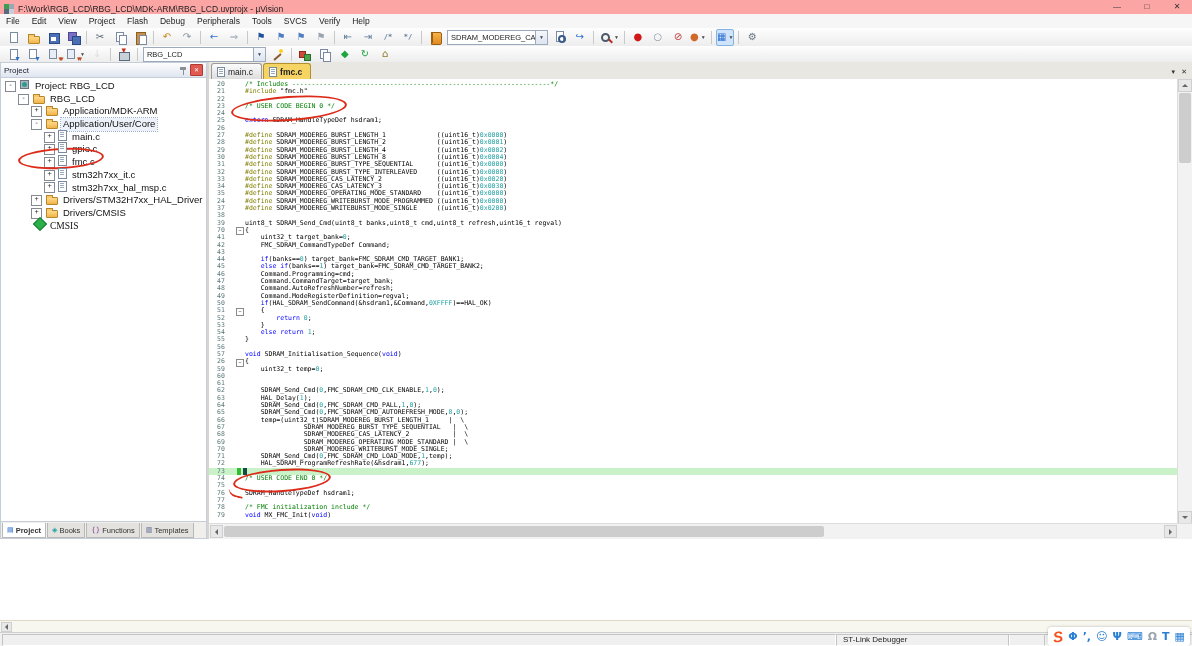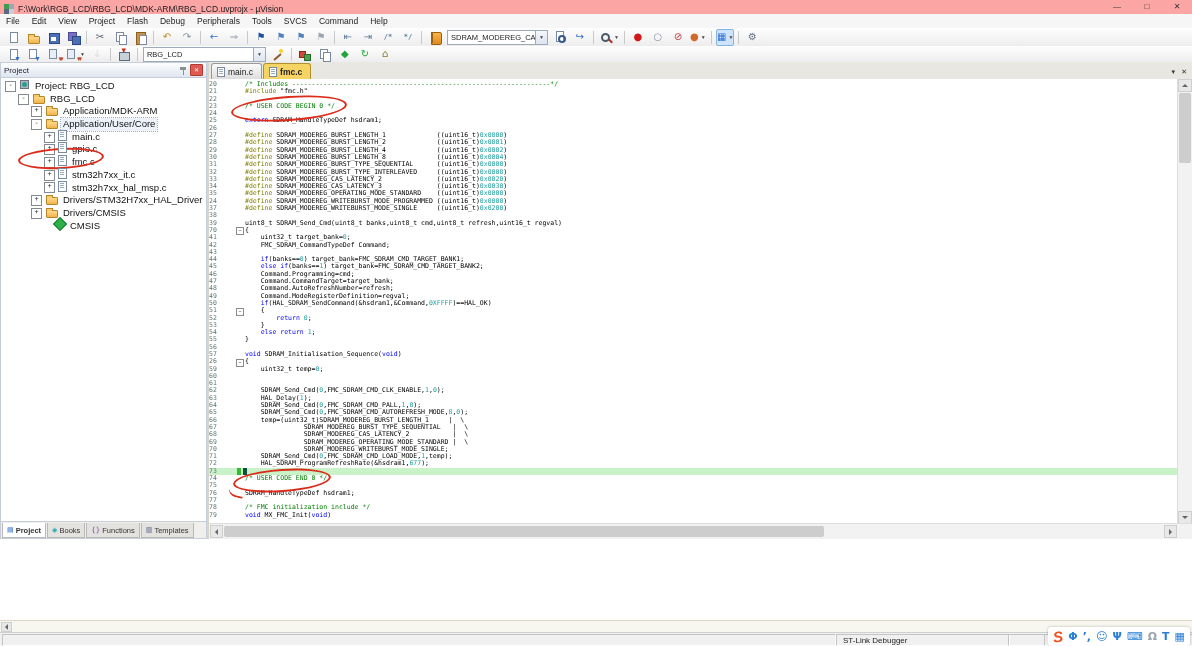--- a/index.html
+++ b/index.html
@@ -99,21 +99,21 @@
   .etab.active{background:#f6d463;border-color:#b09030;font-weight:bold}
   .ic-doc{width:8px;height:10px;position:relative}
   .ic-doc::before{content:"";position:absolute;inset:0;background:#fff;border:1px solid #7a8aa0}
   .ic-doc::after{content:"";position:absolute;left:1.5px;top:2px;width:4px;height:1px;background:#9ab;box-shadow:0 2px 0 #9ab,0 4px 0 #9ab}
   .tab-ctrl{margin-left:auto;display:flex;align-items:center;gap:6px;padding-right:5px;height:15px}
   .tab-ctrl span{font-size:7px;color:#333}
   #codewrap{position:absolute;top:17px;left:0;right:0;bottom:15px;background:#fff;overflow:hidden}
   #code{position:absolute;top:0;left:0;right:14px;bottom:0;padding-top:2px;font-family:"DejaVu Sans Mono",monospace;font-size:6.5px;overflow:hidden}
   .code-line{height:7.3px;line-height:7.3px;display:flex;white-space:pre;position:relative}
   .code-line.hl{background:#c9f2c9}
-  .gut{width:24px;text-align:left;padding-right:3px;color:#5a7878;flex:none}
+  .gut{width:24px;text-align:center;padding-right:3px;color:#5a7878;flex:none}
   .fold{width:9px;flex:none;position:relative}
   .fold .fbox{position:absolute;left:0;top:0.5px;width:6px;height:6px;border:1px solid #8a8a8a;background:#fff;font-size:5px;line-height:5px;text-align:center;color:#333}
   .ctext{flex:1}
   .seg-c{color:#008000}.seg-p{color:#7f7f00}.seg-k{color:#0000ff}.seg-n{color:#20a0a0}.seg-t{color:#000}
   .cursor{position:absolute;left:34px;top:0;width:4px;height:7px;background:#0f4d40}
   .chgbar{position:absolute;left:28px;top:0;width:4px;height:7.3px;background:#33bb33}
   .ellipse{position:absolute;border:2px solid #dd2b1a;border-radius:50%;pointer-events:none}
   .tree-ellipse{top:70px;left:17px;width:82px;height:17px;transform:rotate(-3deg)}
   .el-begin{left:22px;top:-7px;width:112px;height:21px;transform:rotate(-4deg);z-index:3}
   .el-end{left:24px;top:-6px;width:94px;height:19px;transform:rotate(-4deg);z-index:3}
@@ -131,21 +131,21 @@
   .sb-btn.left{left:1px}.sb-btn.left::before{border-right-color:#666;margin-left:-2px}
   .sb-btn.right{right:15px}.sb-btn.right::before{border-left-color:#666;margin-left:1px}
   .hthumb{position:absolute;left:15px;top:2px;width:600px;height:11px;background:#cdcdcd;border-radius:2px}
   
   #buildpanel{position:absolute;top:539px;left:0;right:0;height:81px;background:#fff;display:flex;flex-direction:column}
   #bolines{flex:1;background:#fff;border:1px solid #c5cdd8;border-top:none;font-family:"DejaVu Sans Mono",monospace;font-size:8.5px;line-height:11px;padding:2px 3px;color:#000;overflow:hidden;white-space:pre}
   #bohscroll{position:absolute;top:620px;left:0;right:0;height:12px;background:#f7f7ef;border-top:1px solid #ddd8c8}
   #bohscroll .sb-btn.left{width:11px;height:10px;top:1px}
   
   #statusbar{position:absolute;top:632px;left:0;right:0;height:14px;background:#f0f0f0;border-top:1px solid #d0d0d0}
-  .seg{position:absolute;top:1px;height:10px;border:1px solid;border-color:#c4c4c4 #fff #fff #c4c4c4;font-size:8px;color:#222;display:flex;align-items:center;padding:0 6px}
+  .seg{position:absolute;top:1px;height:10px;border:1px solid;border-color:#c4c4c4 #fff #fff #c4c4c4;font-size:8px;color:#222;display:flex;padding:0 6px}
   .seg1{left:2px;width:820px}
   .seg2{left:836px;width:160px}
   .seg3{left:1008px;width:26px}
   .seg4{left:1044px;width:140px}
   #imebar{position:absolute;right:2px;bottom:1px;height:19px;background:#fff;border-radius:3px;box-shadow:0 0 3px rgba(0,0,0,.25);display:flex;align-items:center;gap:5px;padding:0 5px;z-index:20}
   .ime-ic{font-size:11px;line-height:11px;font-family:"DejaVu Sans",sans-serif;font-weight:bold}
   .ime-logo{font-size:15px;font-style:italic;font-weight:bold;text-shadow:0.5px 0.5px 0 #fff;transform:rotate(-8deg)}
 </style>
 </head>
 <body>
@@ -168,21 +168,21 @@
 <div id="menubar">
     <span class="menu-item">File</span>
     <span class="menu-item">Edit</span>
     <span class="menu-item">View</span>
     <span class="menu-item">Project</span>
     <span class="menu-item">Flash</span>
     <span class="menu-item">Debug</span>
     <span class="menu-item">Peripherals</span>
     <span class="menu-item">Tools</span>
     <span class="menu-item">SVCS</span>
-    <span class="menu-item">Command</span>
+    <span class="menu-item">Verify</span>
     <span class="menu-item">Help</span>
   </div>
 <div id="tb1" class="toolbar">
     <span class="tb-btn">
       <span class="ic ic-page"></span>
     </span>
     <span class="tb-btn">
       <span class="ic ic-folder"></span>
     </span>
     <span class="tb-btn">
@@ -390,21 +390,21 @@
         <div class="trow" style="padding-left: 30px;">
           <span class="exp">+</span>
           <span class="tico"><span class="ic ic-folder" style="display: inline-block;"></span></span>
           <span class="tlabel">Drivers/STM32H7xx_HAL_Driver</span>
         </div>
         <div class="trow" style="padding-left: 30px;">
           <span class="exp">+</span>
           <span class="tico"><span class="ic ic-folder" style="display: inline-block;"></span></span>
           <span class="tlabel">Drivers/CMSIS</span>
         </div>
-        <div class="trow" style="padding-left: 40px;">
+        <div class="trow" style="padding-left: 20px; font-family: Liberation Serif, serif;">
           <span class="exp none"></span>
           <span class="tico"><span class="ic-cmsis" style="display: inline-block;"></span></span>
           <span class="tlabel">CMSIS</span>
         </div>
       </div>
     <div id="ptabs">
         <div class="ptab active">
           <span class="pi" style="color: rgb(47, 111, 208);">▤</span>
           <span>Project</span>
         </div>

